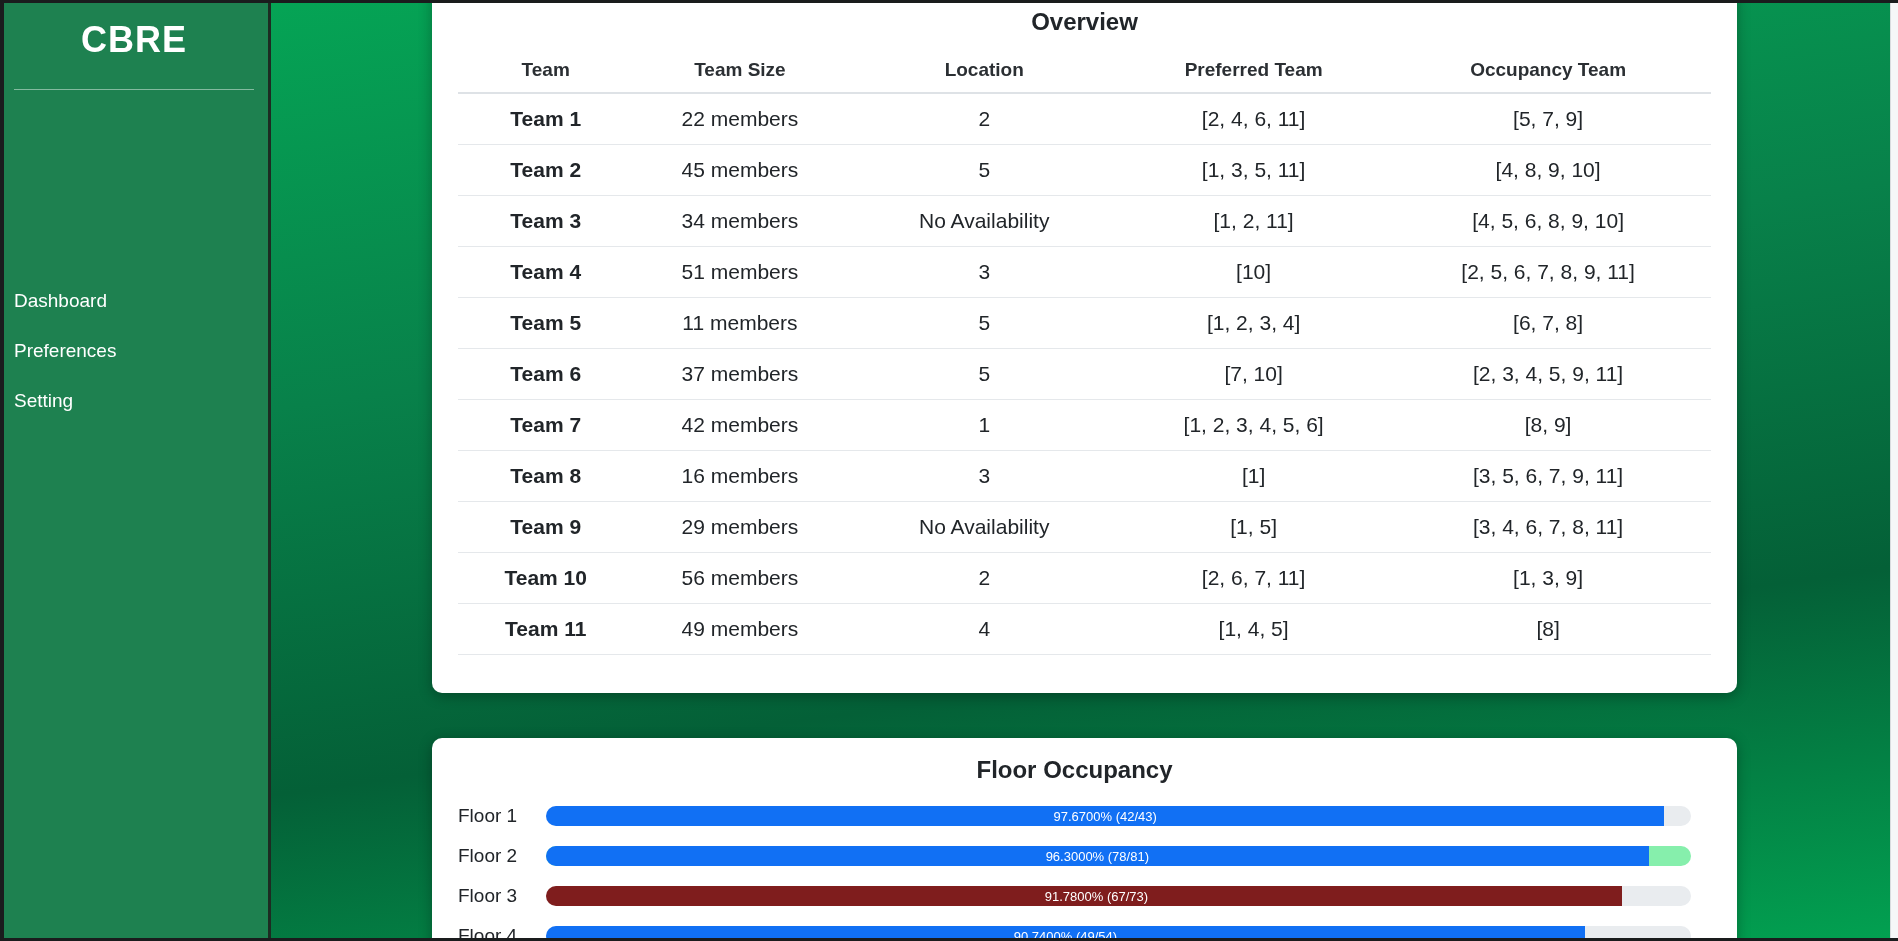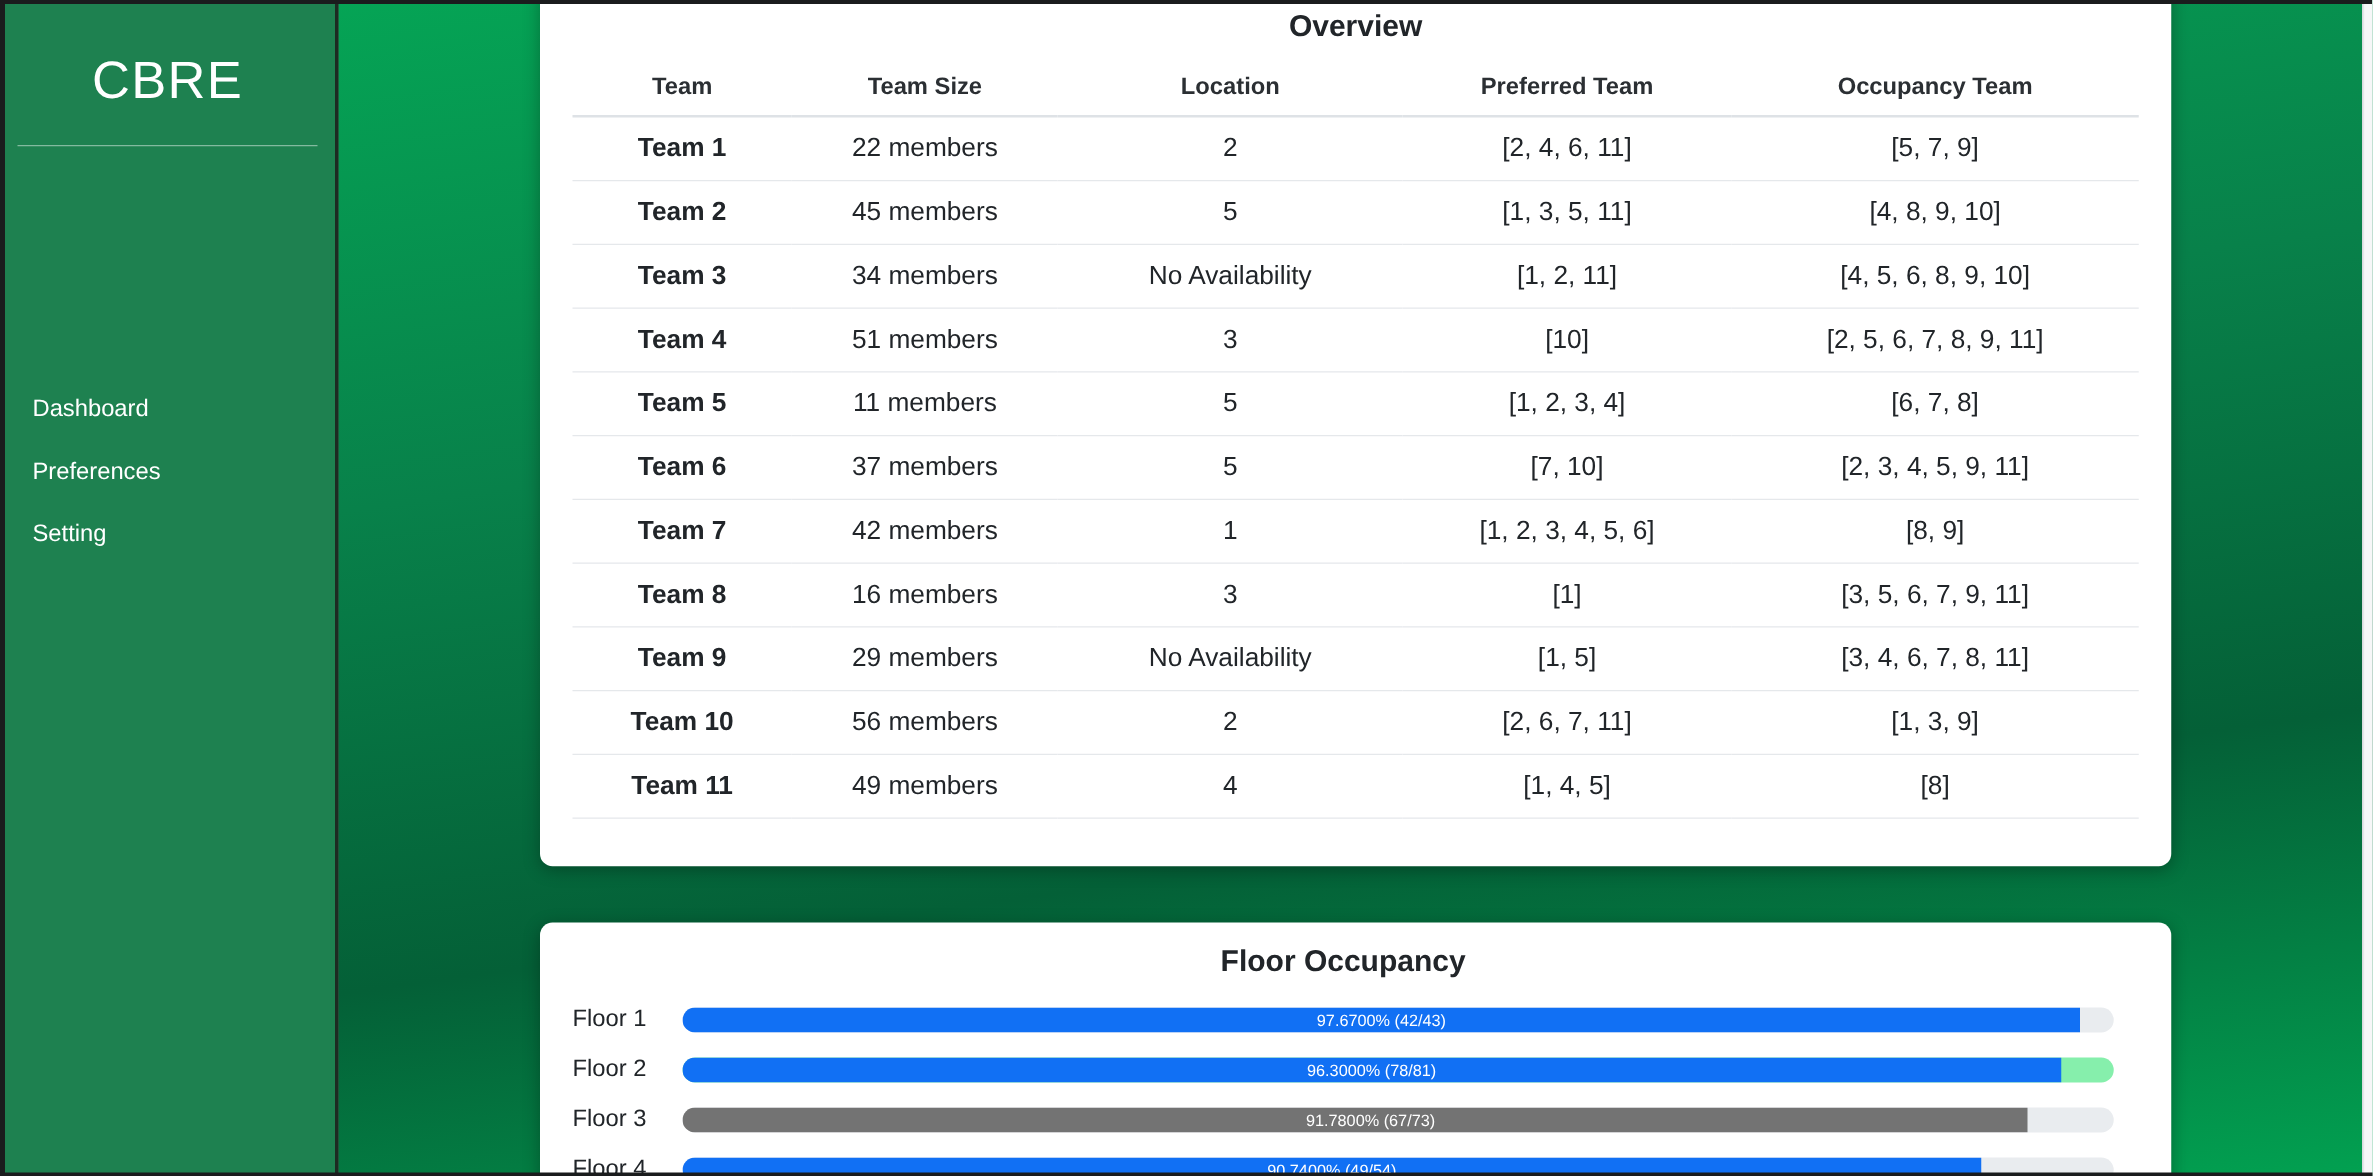--- a/index.html
+++ b/index.html
@@ -24,33 +24,33 @@
 
   
   .sidebar {
     width: 271px; min-width: 271px; height: 100%;
     background: #1e8150;
     border-right: 3px solid #1d2b22;
     box-sizing: border-box;
     color: #fff;
   }
   .logo {
-    margin-top: 40px;
+    margin-top: 19px;
     text-align: center;
-    font-size: 42px;
-    font-weight: normal;
+    font-size: 36px;
+    font-weight: bold;
     letter-spacing: 1px;
     color: #ffffff;
   }
   .divider {
     border: none;
     border-top: 1px solid rgba(255,255,255,0.45);
     margin: 28px 14px 0 14px;
   }
-  .nav { margin-top: 200px; display: flex; flex-direction: column; gap: 28px; padding-left: 26px; }
+  .nav { margin-top: 200px; display: flex; flex-direction: column; gap: 28px; padding-left: 14px; }
   .nav-item {
     color: #ffffff; font-size: 19px; text-decoration: none;
     width: max-content; cursor: pointer;
   }
 
   
   .main {
     flex: 1;
     background: linear-gradient(172deg, #05a455 0%, #08814a 35%, #046037 68%, #02a151 100%);
     display: flex; flex-direction: column; align-items: center;
@@ -237,21 +237,21 @@
           <span class="bar-label">Floor 2</span>
           <div class="progress" style="background: #86efac;">
             <div class="progress-fill" style="width: 96.3%; background: rgb(17, 112, 244);">
               <span>96.3000% (78/81)</span>
             </div>
           </div>
         </div>
         <div class="bar-row">
           <span class="bar-label">Floor 3</span>
           <div class="progress" style="background: rgb(233, 236, 239);">
-            <div class="progress-fill" style="width: 91.78%; background: #737373; padding-left: 25px;">
+            <div class="progress-fill" style="width: 91.78%; background: #7f1d1d; padding-left: 25px;">
               <span>91.7800% (67/73)</span>
             </div>
           </div>
         </div>
         <div class="bar-row">
           <span class="bar-label">Floor 4</span>
           <div class="progress" style="background: rgb(233, 236, 239);">
             <div class="progress-fill" style="width: 90.74%; background: rgb(17, 112, 244);">
               <span>90.7400% (49/54)</span>
             </div>

